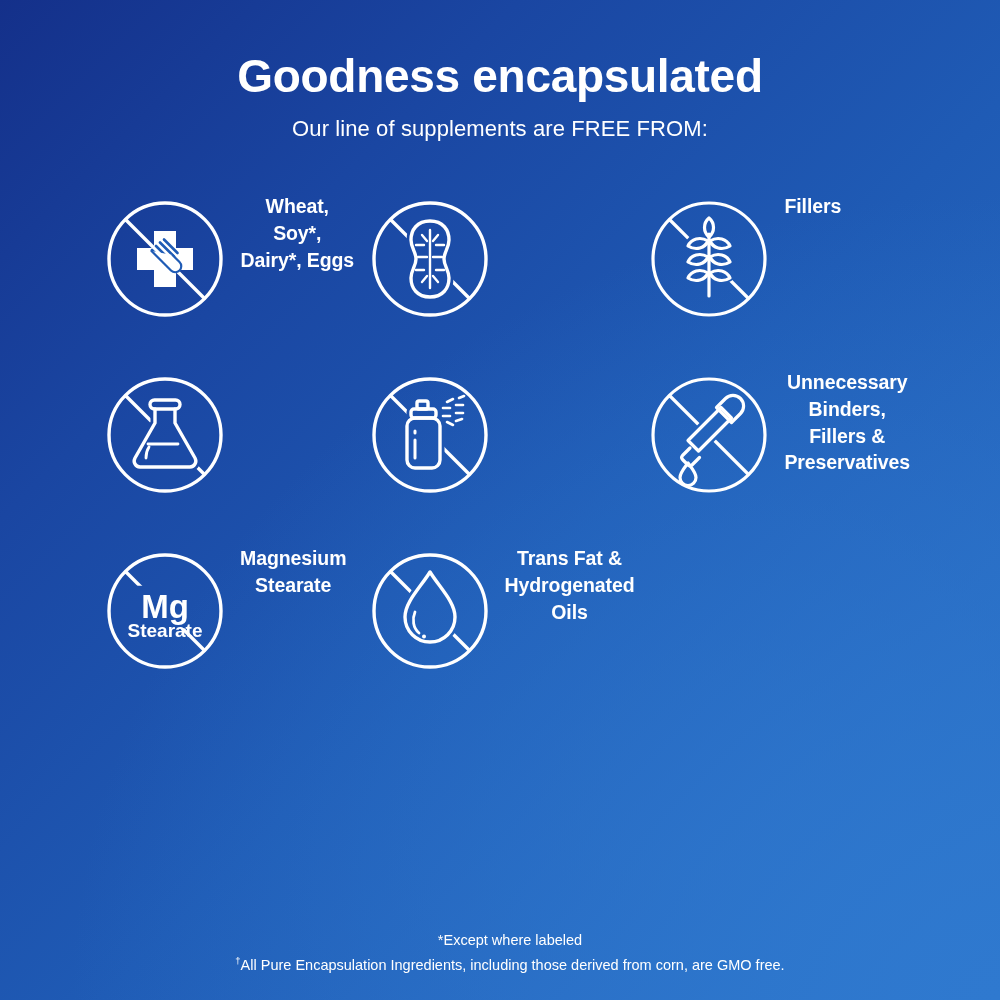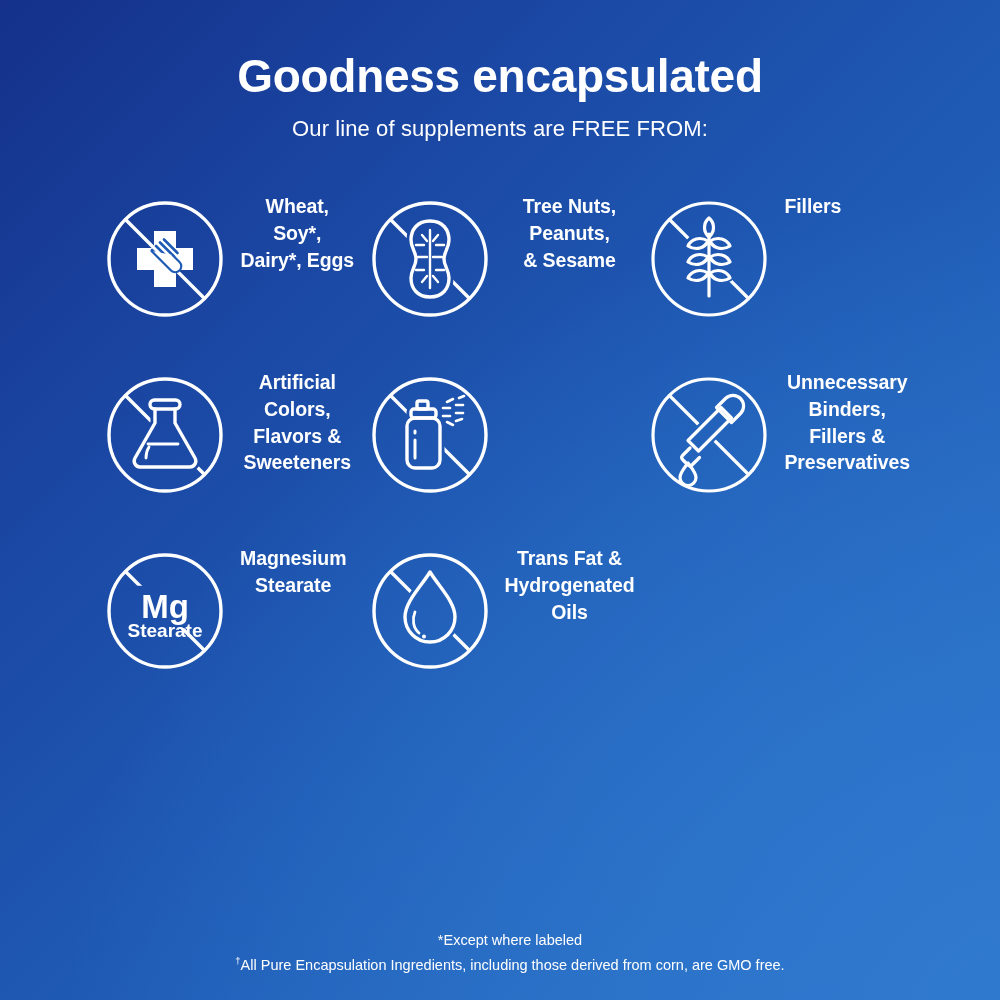--- a/index.html
+++ b/index.html
@@ -121,22 +121,20 @@
             <path d="M63 73 h9"></path>
             <path d="M87 73 h-9"></path>
             <path d="M61 86 h8"></path>
             <path d="M89 86 h-8"></path>
             <path d="M67 98 l5 -6"></path>
             <path d="M83 98 l-5 -6"></path>
             <path d="M75 46 v58"></path>
           </g>
         </svg>
       </div>
-      <div class="cap">Tree Nuts, Peanuts,
-&amp; Sesame</div>
     </div>
 
     <div class="cell">
       <div class="icon-wrap">
         <svg viewBox="0 0 150 150" fill="none" stroke="#fff" stroke-width="3.2" stroke-linecap="round" stroke-linejoin="round">
           <defs>
             <mask id="m3">
               <rect width="150" height="150" fill="#fff"></rect>
               <g fill="#000" stroke="#000" stroke-width="9">
                 <path d="M75 34 c6 5 6 14 0 19 c-6 -5 -6 -14 0 -19 z"></path>
@@ -178,22 +176,20 @@
             </mask>
           </defs>
           <circle cx="75" cy="75" r="56"></circle>
           <line x1="36" y1="36" x2="114" y2="114" mask="url(#m4)"></line>
           <rect x="60" y="40" width="30" height="9" rx="4.5"></rect>
           <path d="M65 49 v14 L45 98 a6 6 0 0 0 5 9 h50 a6 6 0 0 0 5 -9 L85 63 V49"></path>
           <path d="M58 84 h30" stroke-width="2.8"></path>
           <path d="M56 98 c0 -5 1 -8 3 -11" stroke-width="2.8"></path>
         </svg>
       </div>
-      <div class="cap">Artificial Colors,
-Flavors &amp; Sweeteners</div>
     </div>
 
     <div class="cell">
       <div class="icon-wrap">
         <svg viewBox="0 0 150 150" fill="none" stroke="#fff" stroke-width="3.4" stroke-linecap="round" stroke-linejoin="round">
           <defs>
             <mask id="m5">
               <rect width="150" height="150" fill="#fff"></rect>
               <g fill="#000" stroke="#000" stroke-width="9">
                 <rect x="62" y="41" width="11" height="8" rx="2"></rect>

